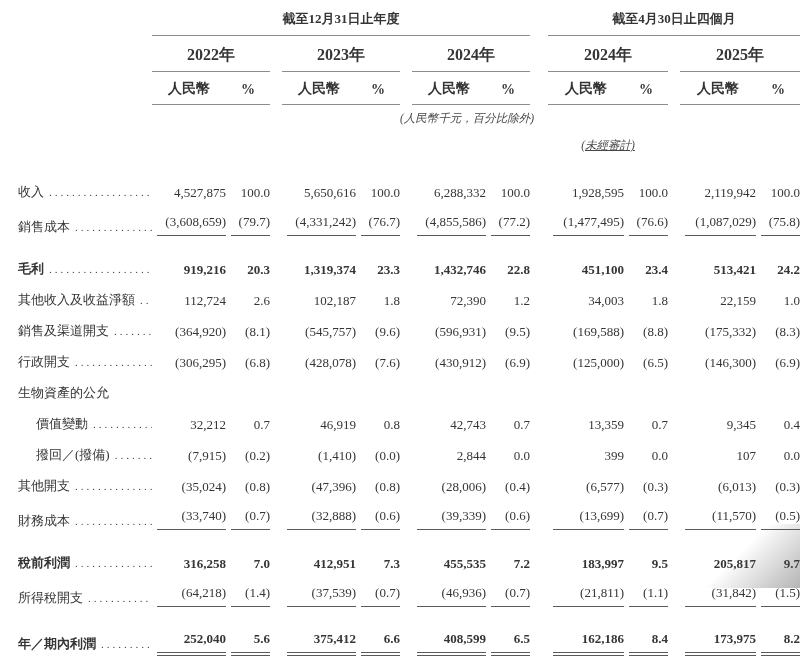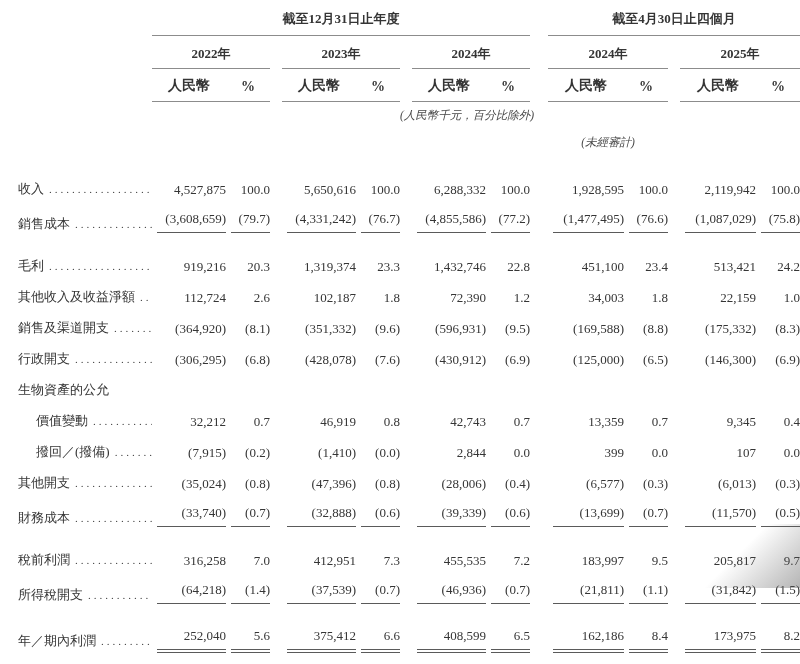--- a/index.html
+++ b/index.html
@@ -14,43 +14,43 @@
     font-family:"Liberation Serif","DejaVu Serif",serif;
     font-size:13px;position:relative;
   }
   .page{position:relative;width:800px;height:588px;padding-top:6px;box-sizing:border-box;}
   table.fin{border-collapse:collapse;table-layout:fixed;width:800px;}
   td,th{margin:0;padding:0;font-weight:normal;vertical-align:bottom;}
   
   th.grp{border-bottom:1px solid var(--rule);font-weight:bold;text-align:center;
          padding:4px 0 7px;font-size:13px;white-space:nowrap;}
   th.yr{border-bottom:1px solid var(--rule);font-weight:bold;text-align:center;
-        padding:9px 4px 5px;font-size:13px;}
+        padding:9px 4px 5px;font-size:16px;}
   th.cur,th.pct{border-bottom:1px solid var(--rule);font-weight:bold;text-align:center;
         padding:8px 0 6px;font-size:14px;}
   td.note{font-style:italic;font-size:11.5px;color:#474747;margin-top:22px;}
   td.units{text-align:right;padding-top:6px;white-space:nowrap;}
-  td.unaud{text-align:center;padding-top:12px;white-space:nowrap;}
+  td.unaud{text-align:center;padding-top:12px;white-space:nowrap;text-decoration:underline;}
   
   tbody td{padding:7px 0 6px;}
   td.lblcell{padding-left:18px;}
   td.lblcell.indent{padding-left:36px;}
   .lblwrap{display:flex;align-items:baseline;overflow:hidden;}
   .lbltext{white-space:nowrap;}
   .leader{flex:1;overflow:hidden;white-space:nowrap;margin-left:5px;min-width:0;}
   .leader::after{content:"..........................................";
     letter-spacing:3px;font-size:11px;color:#3f3f3f;font-weight:normal;}
   td.num{padding-left:5px;}
   .cell{text-align:right;line-height:16px;white-space:nowrap;}
   .cell.ul{border-bottom:1px solid var(--uline);padding-bottom:5px;}
   .cell.dul{border-bottom:1px solid var(--uline);padding-bottom:5px;position:relative;}
   .cell.dul::after{content:"";position:absolute;left:0;right:0;bottom:-4px;
     border-top:1px solid var(--uline);}
   tr.bold{font-weight:bold;}
-  tr.gap-before > td{padding-top:18px;}
+  tr.gap-before > td{padding-top:18px;font-weight:bold;}
   tbody tr:first-child > td{padding-top:30px;}
   
   .corner-shade{position:absolute;right:0;bottom:0;width:150px;height:64px;
     background:linear-gradient(135deg,rgba(0,0,0,0) 55%,rgba(90,90,90,0.45) 100%);
     pointer-events:none;}
 </style>
 </head>
 <body>
 
 <div class="page">
@@ -296,21 +296,21 @@
             </div>
           </td>
           <td class="num">
             <div class="cell">(364,920)</div>
           </td>
           <td class="num">
             <div class="cell">(8.1)</div>
           </td>
           <td></td>
           <td class="num">
-            <div class="cell">(351,332)</div>
+            <div class="cell">(545,757)</div>
           </td>
           <td class="num">
             <div class="cell">(9.6)</div>
           </td>
           <td></td>
           <td class="num">
             <div class="cell">(596,931)</div>
           </td>
           <td class="num">
             <div class="cell">(9.5)</div>

